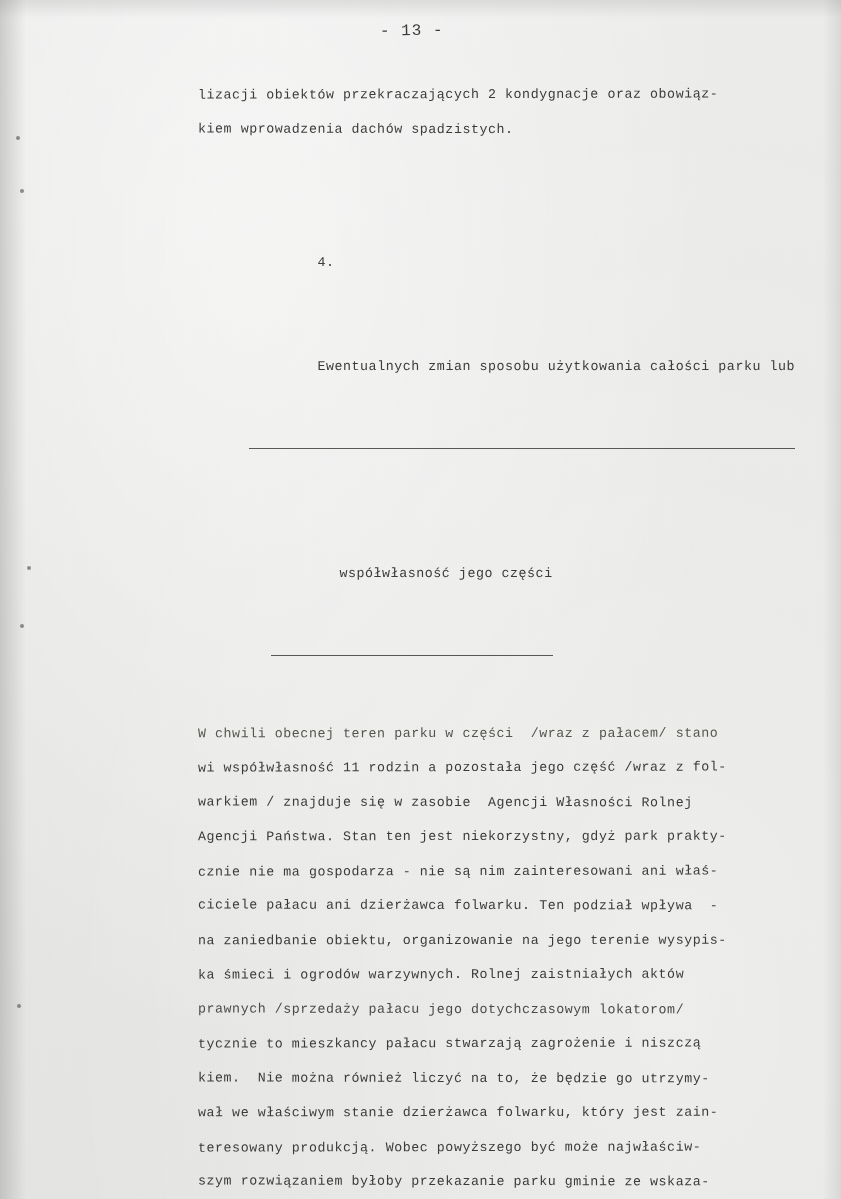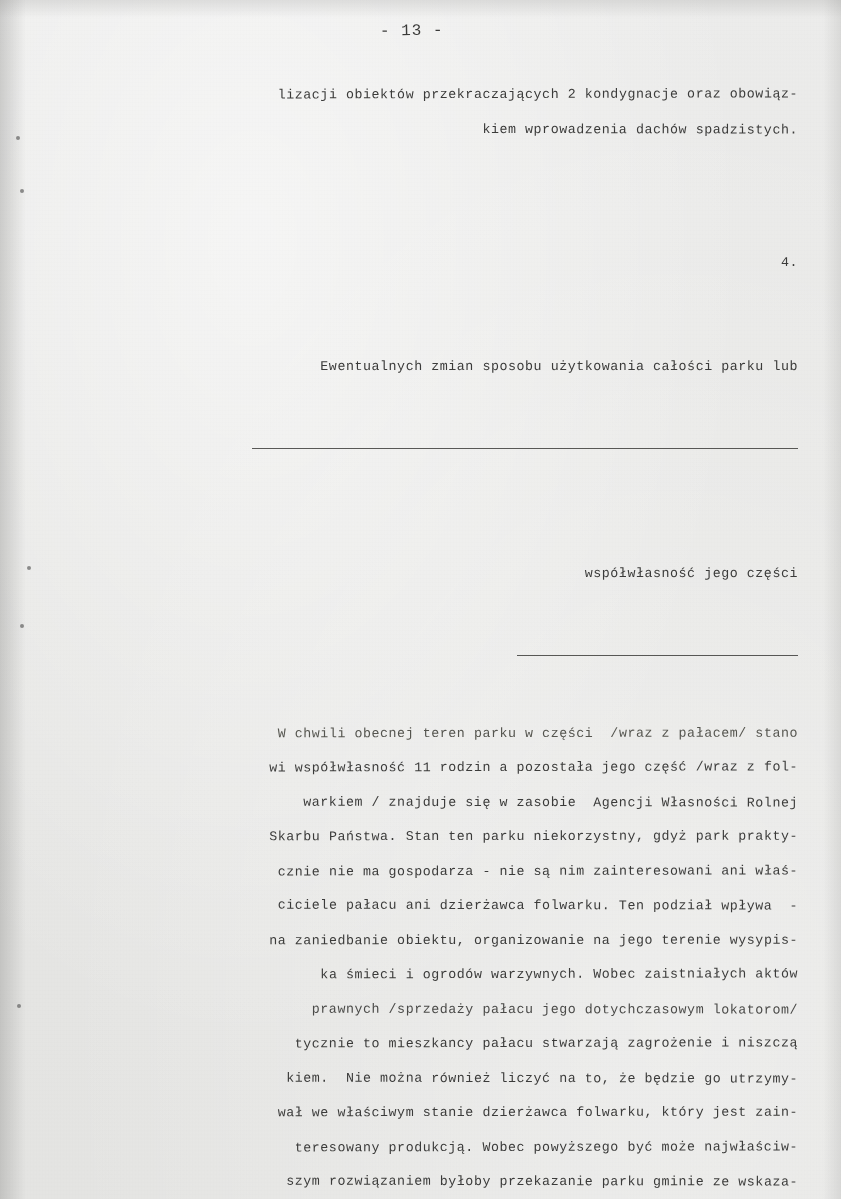--- a/index.html
+++ b/index.html
@@ -88,21 +88,20 @@
     width: 600px;
   }
 
   .line {
     font-size: 13.3px;
     line-height: 34.5px;
     letter-spacing: 0.55px;
     color: #3b3b3a;
     white-space: pre;
     text-rendering: geometricPrecision;
-    text-align: right;
   }
   .line.faint { color: #4a4a48; }
   .line.light { color: #55554f; }
 
   .para { margin: 0; }
   .gap-sm { height: 22px; }
   .gap-md { height: 30px; }
 
   .heading {
     position: relative;
@@ -173,25 +172,25 @@
         <span class="underline" style="width:100%;"></span>
       </span>
     </div>
 
     <div class="gap-sm"></div>
 
     <div class="para">
       <div class="line light tilt-c">W chwili obecnej teren parku w części  /wraz z pałacem/ stano</div>
       <div class="line tilt-a">wi współwłasność 11 rodzin a pozostała jego część /wraz z fol-</div>
       <div class="line tilt-b">warkiem / znajduje się w zasobie  Agencji Własności Rolnej</div>
-      <div class="line tilt-c">Skarbu Państwa. Stan ten parku niekorzystny, gdyż park prakty-</div>
+      <div class="line tilt-c">Agencji Państwa. Stan ten jest niekorzystny, gdyż park prakty-</div>
       <div class="line tilt-a">cznie nie ma gospodarza - nie są nim zainteresowani ani właś-</div>
       <div class="line tilt-b">ciciele pałacu ani dzierżawca folwarku. Ten podział wpływa  -</div>
       <div class="line tilt-c">na zaniedbanie obiektu, organizowanie na jego terenie wysypis-</div>
-      <div class="line tilt-a">ka śmieci i ogrodów warzywnych. Wobec zaistniałych aktów</div>
+      <div class="line tilt-a">ka śmieci i ogrodów warzywnych. Rolnej zaistniałych aktów</div>
       <div class="line faint tilt-b">prawnych /sprzedaży pałacu jego dotychczasowym lokatorom/</div>
       <div class="line tilt-a">tycznie to mieszkancy pałacu stwarzają zagrożenie i niszczą</div>
       <div class="line tilt-b">kiem.  Nie można również liczyć na to, że będzie go utrzymy-</div>
       <div class="line tilt-c">wał we właściwym stanie dzierżawca folwarku, który jest zain-</div>
       <div class="line tilt-a">teresowany produkcją. Wobec powyższego być może najwłaściw-</div>
       <div class="line tilt-b">szym rozwiązaniem byłoby przekazanie parku gminie ze wskaza-</div>
 
     </div>
 
   </div>

